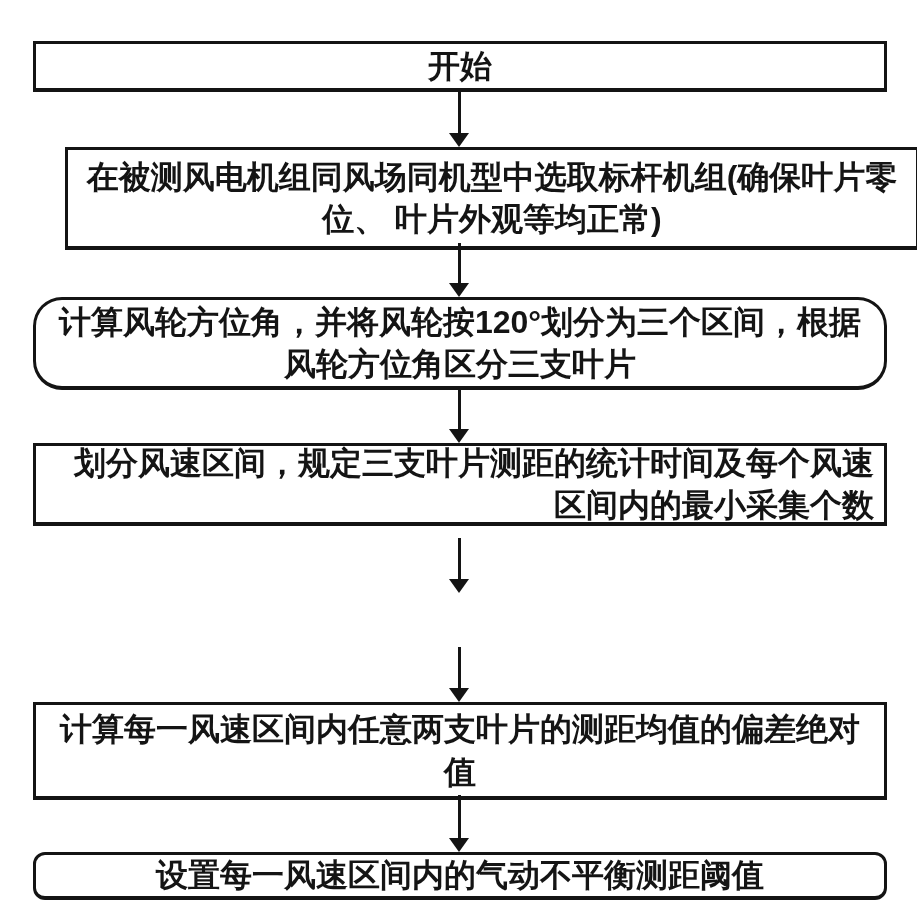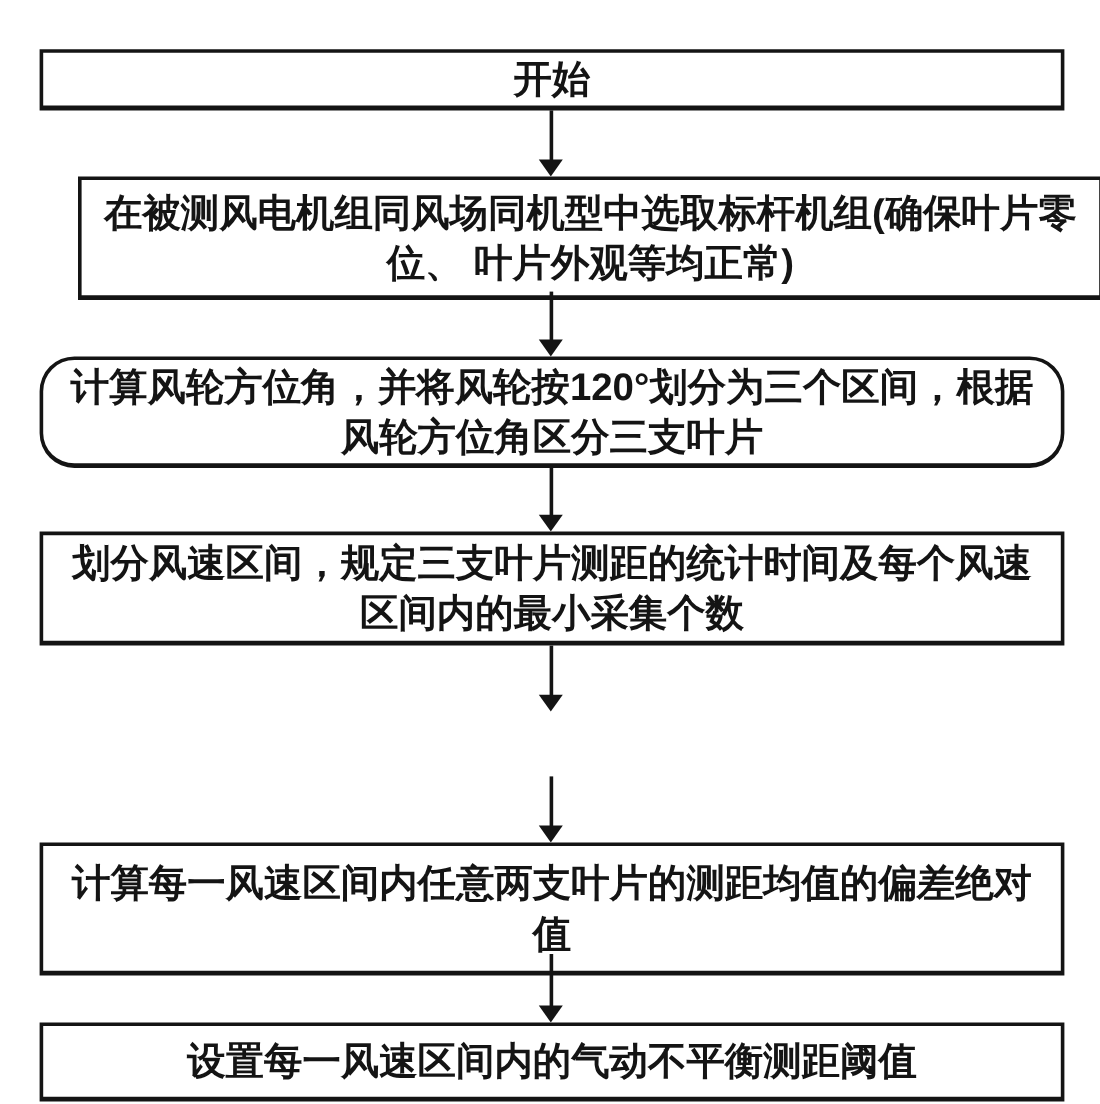--- a/index.html
+++ b/index.html
@@ -28,24 +28,24 @@
     text-align: center;
     font-size: 32px;
     font-weight: bold;
     color: #141414;
     line-height: 1.32;
     padding: 2px 10px;
   }
   .pos-b1 { top: 41px;  height: 51px; }
   .pos-b2 { top: 147px; height: 103px; margin-left: 32px; }
   .pos-b3 { top: 297px; height: 93px; border-radius: 29px; }
-  .pos-b4 { top: 443px; height: 95px; }
+  .pos-b4 { top: 443px; height: 83px; text-align: right; }
   .pos-b5 { top: 593px; height: 54px; }
-  .pos-b6 { top: 702px; height: 111px; }
-  .pos-b7 { top: 852px; height: 66px; }
+  .pos-b6 { top: 702px; height: 98px; }
+  .pos-b7 { top: 852px; height: 48px; border-radius: 12px; }
 
   .arrow {
     position: absolute;
     left: 449px;
     width: 20px;
   }
   .arrow .shaft {
     position: absolute;
     left: 8.5px; top: 0;
     width: 3px;

